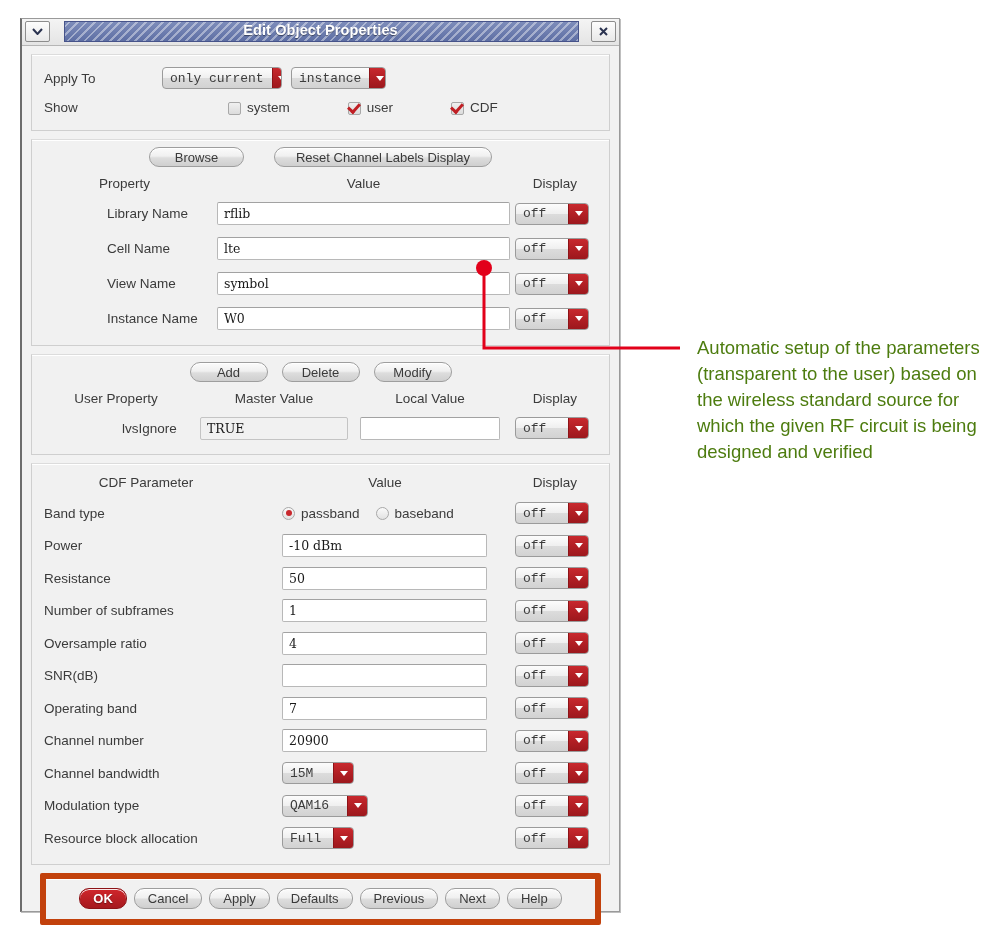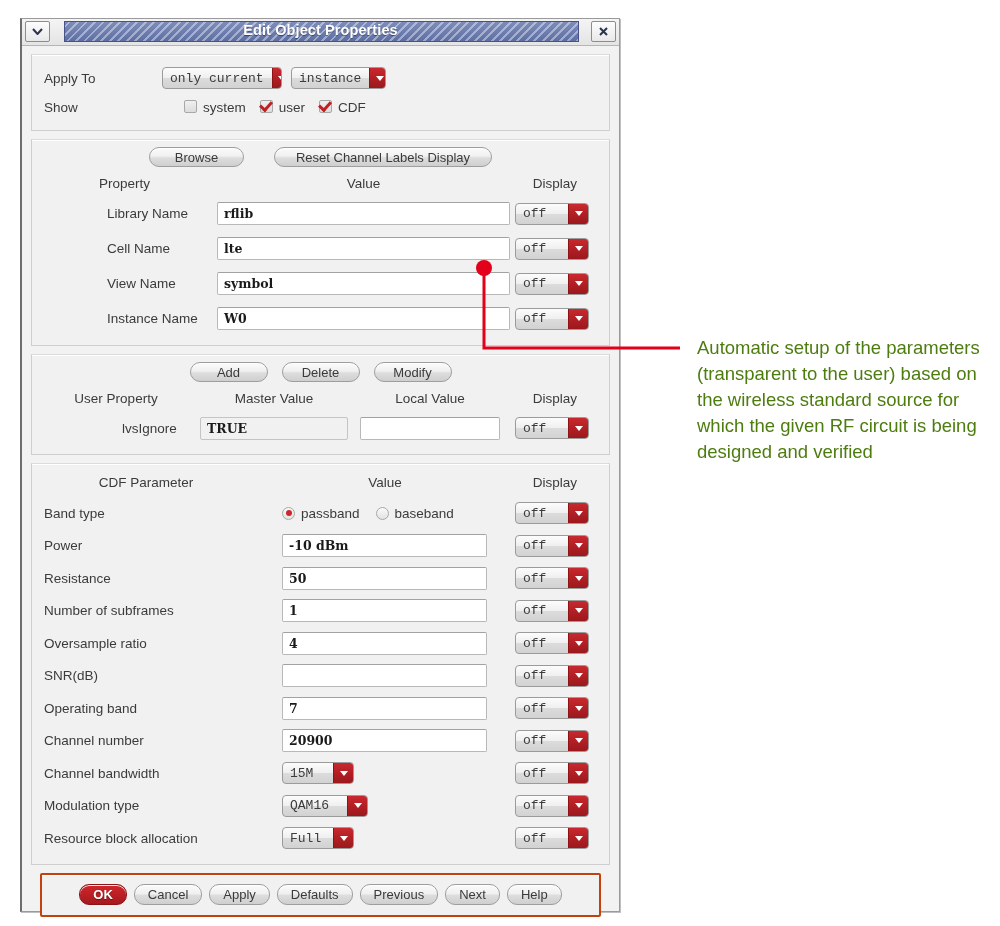--- a/index.html
+++ b/index.html
@@ -99,21 +99,21 @@
   .tbox{
     background:#ffffff;
     border:1px solid #b8b8b8;
     border-top-color:#a2a2a2;
     border-radius:2px;
     box-sizing:border-box;
     height:23px;
     display:flex;align-items:center;
     padding:0 6px;
     font-family:"DejaVu Serif", serif;
-    font-weight:bold;
+    font-weight:normal;
     font-size:12.5px;color:#1a1a1a;
   }
   .tbox.readonly{background:#f1f1f1;border-color:#c4c4c4;}
 
   
   .dd{
     display:inline-flex;align-items:stretch;height:22px;
     border:1px solid #9b9b9b;border-radius:4px;
     box-sizing:border-box;overflow:hidden;cursor:default;
     background:linear-gradient(#fcfcfc 0%,#efefef 50%,#dcdcdc 51%,#d2d2d2 100%);
@@ -162,21 +162,21 @@
   }
 
   
   
   #panel-apply{padding:10px 12px 11px 12px;}
   .row-apply{display:flex;align-items:center;height:26px;}
   .row-apply .lbl{width:118px;}
   .row-show{display:flex;align-items:center;height:24px;margin-top:4px;}
   .row-show .lbl{width:118px;}
   .chk-group{display:flex;align-items:center;gap:0;margin-left:22px;}
-  .chk-item{display:flex;align-items:flex-start;margin-right:14px;}
+  .chk-item{display:flex;align-items:flex-end;margin-right:14px;margin-left:44px;}
   .chk-item .lbl{width:auto;margin-left:6px;}
 
   
   #panel-prop{padding:7px 0 9px 0;}
   .btnrow{display:flex;justify-content:center;gap:30px;margin-bottom:5px;}
   .prow{display:flex;align-items:center;height:35px;padding:0 9px 0 0;}
   .prow .c-name{width:185px;padding-left:75px;box-sizing:border-box;}
   .prow .c-val{flex:1 1 auto;}
   .prow .c-disp{width:90px;flex:0 0 90px;display:flex;justify-content:flex-start;padding-left:5px;box-sizing:border-box;}
   .hrow{display:flex;align-items:center;height:22px;padding:0 9px 0 0;margin-bottom:2px;}
@@ -209,21 +209,21 @@
   .crow .c-disp{width:90px;flex:0 0 90px;padding-left:5px;box-sizing:border-box;}
   .radio-group{display:flex;align-items:center;padding-left:22px;}
   .radio-item{display:flex;align-items:center;margin-right:16px;}
   .radio-item .lbl{margin-left:6px;}
 
   
   #buttonbar{
     display:flex;align-items:center;justify-content:center;gap:7px;
     padding:9px 0 10px 0;
     background:#f1f1f1;
-    border:2px solid #c2410c;border-radius:2px;
+    border:6px solid #c2410c;border-radius:2px;
     margin:0 9px 9px 9px;
     box-shadow:inset 0 1px 0 #ffffff;
   }
   #buttonbar .pill{height:21px;padding:0 13px;}
 
   
   #callout{position:absolute;left:0;top:0;width:1000px;height:926px;pointer-events:none;}
   #annotation{
     position:absolute;left:697px;top:335px;width:290px;
     font-size:18.5px;line-height:26px;color:#4d7c0f;

